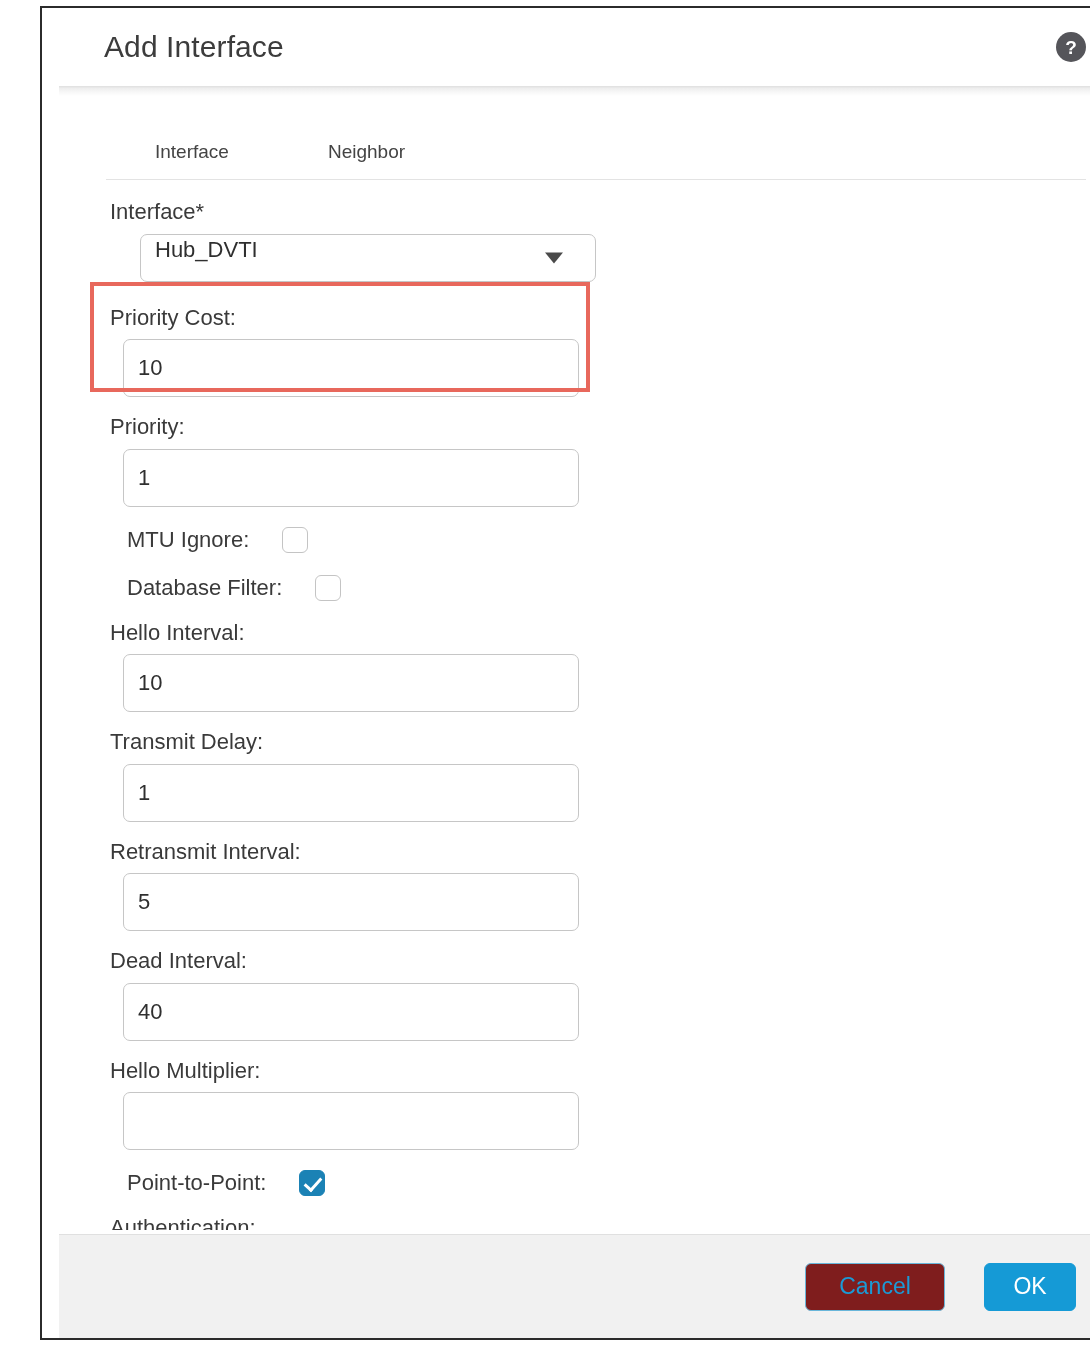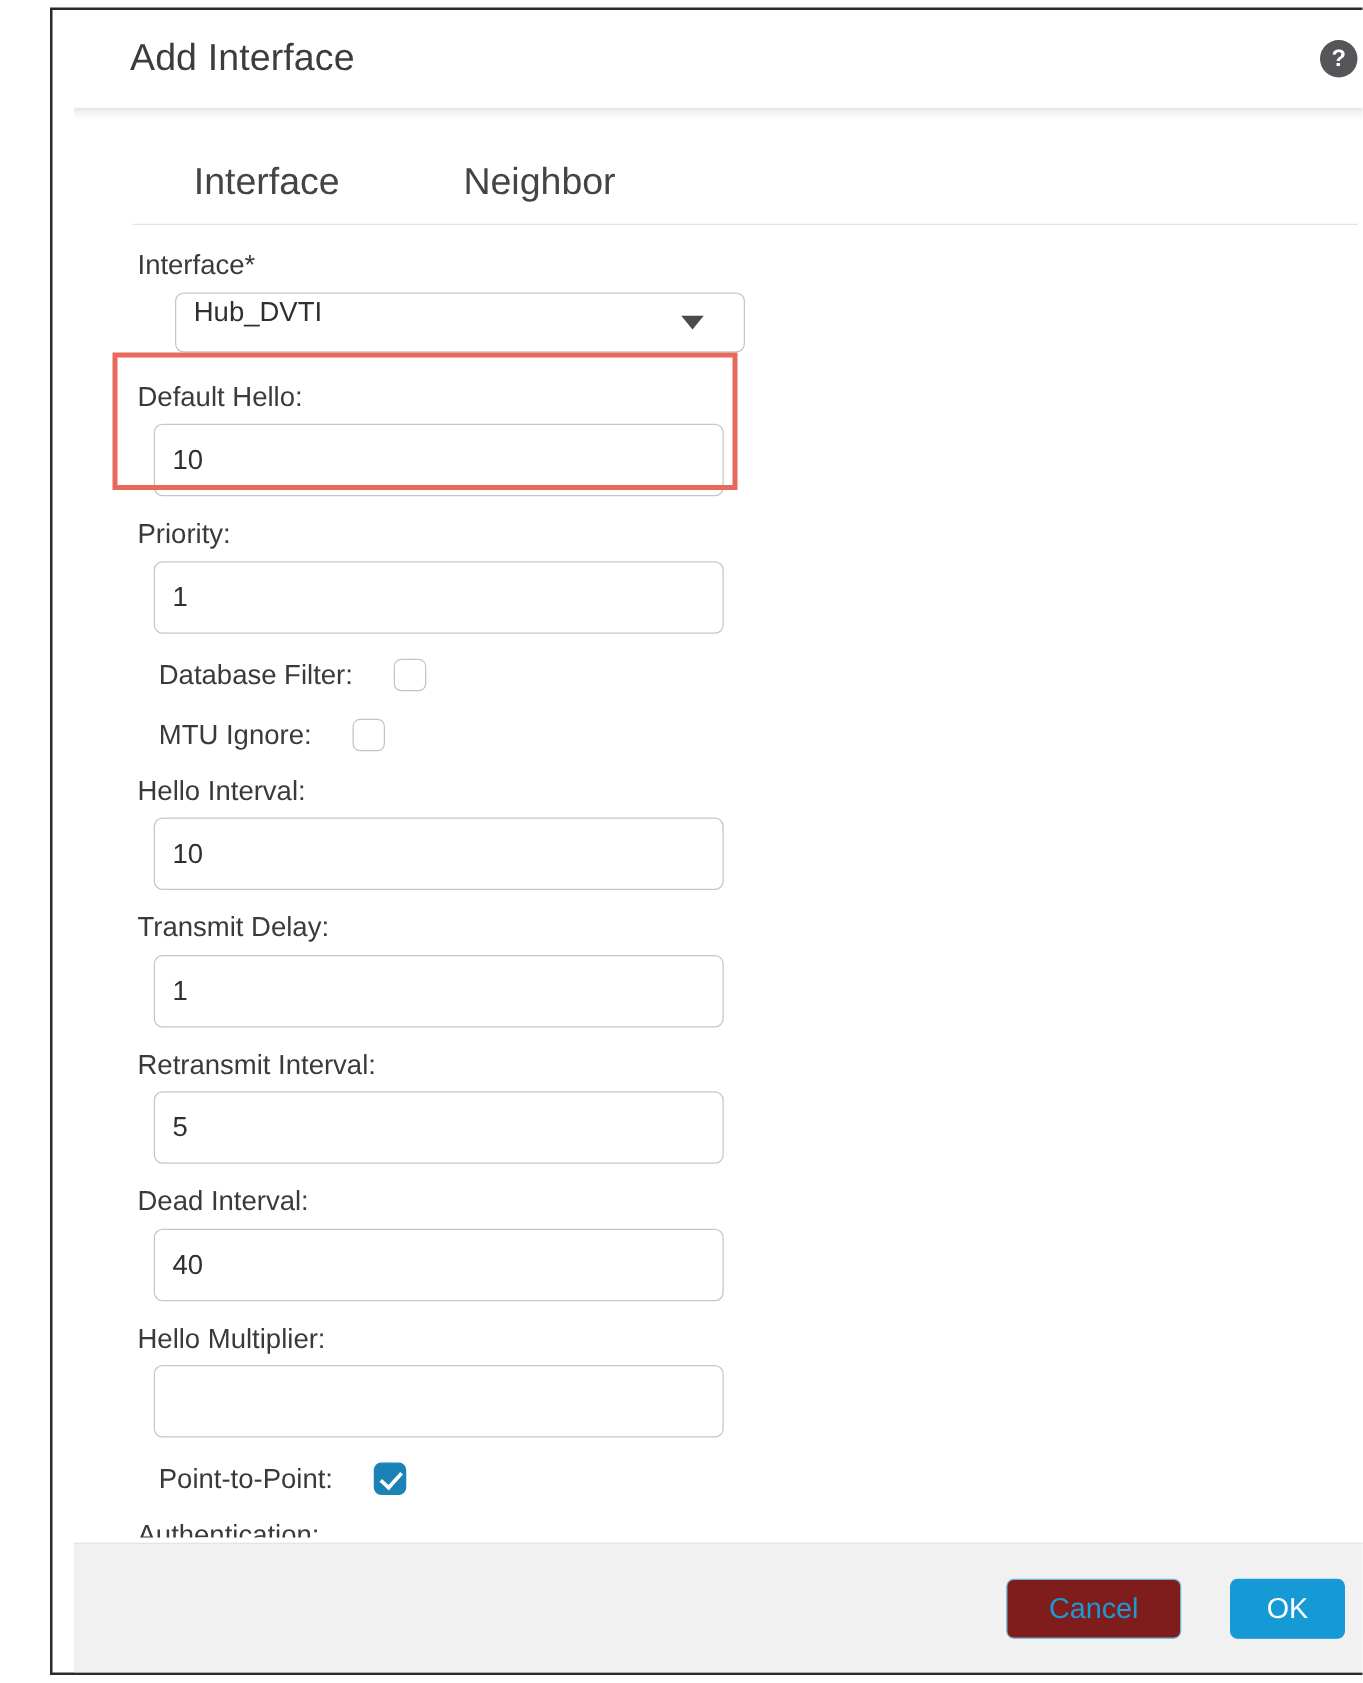--- a/index.html
+++ b/index.html
@@ -86,21 +86,21 @@
   
   .tabs {
     display: flex;
     align-items: flex-end;
     gap: 0;
     height: 84px;
     padding-left: 28px;
     border-bottom: 1px solid #e3e3e3;
   }
   .tab {
-    font-size: 30px;
+    font-size: 19px;
     color: #444444;
     padding: 0 32px 16px 4px;
     cursor: pointer;
     white-space: nowrap;
   }
   .tab.second { padding-left: 50px; }
 
   
   .form {
     padding-top: 18px;
@@ -279,36 +279,36 @@
       </div>
 
       <div class="form">
 
         <div class="field-label">Interface*</div>
         <div class="select-wrap">
           <div class="select-box">Hub_DVTI</div>
           <span class="caret"></span>
         </div>
 
-        <div class="field-label" style="margin-top:22px;">Default Hello:</div>
+        <div class="field-label" style="margin-top:22px;">Priority Cost:</div>
         <div class="text-input">10</div>
 
         <div class="field-label">Priority:</div>
         <div class="text-input">1</div>
+
+        <div class="cb-row">
+          <span class="cb-label">MTU Ignore:</span>
+          <span class="checkbox"></span>
+        </div>
 
         <div class="cb-row">
           <span class="cb-label">Database Filter:</span>
           <span class="checkbox"></span>
         </div>
 
-        <div class="cb-row">
-          <span class="cb-label">MTU Ignore:</span>
-          <span class="checkbox"></span>
-        </div>
-
         <div class="field-label" style="margin-top:12px;">Hello Interval:</div>
         <div class="text-input">10</div>
 
         <div class="field-label">Transmit Delay:</div>
         <div class="text-input">1</div>
 
         <div class="field-label">Retransmit Interval:</div>
         <div class="text-input">5</div>
 
         <div class="field-label">Dead Interval:</div>

